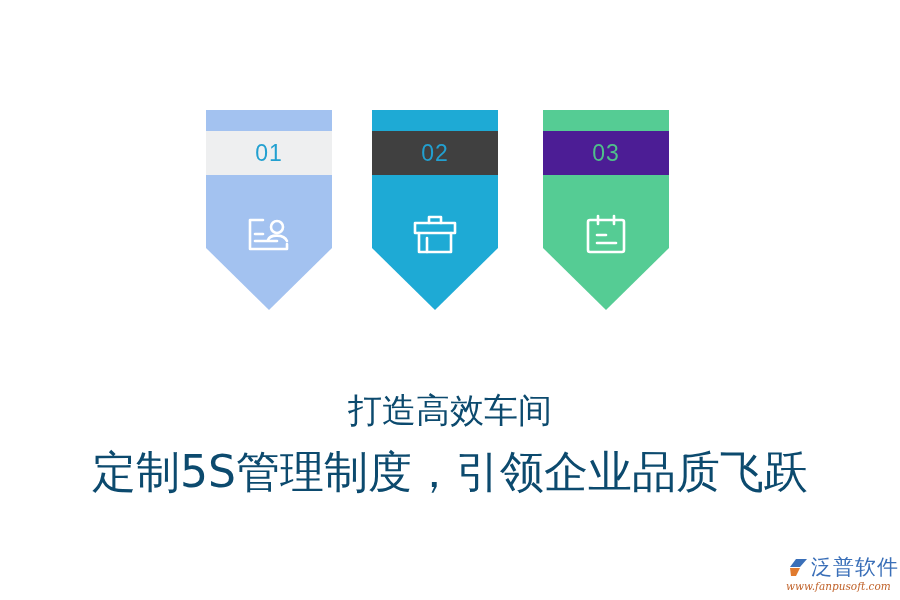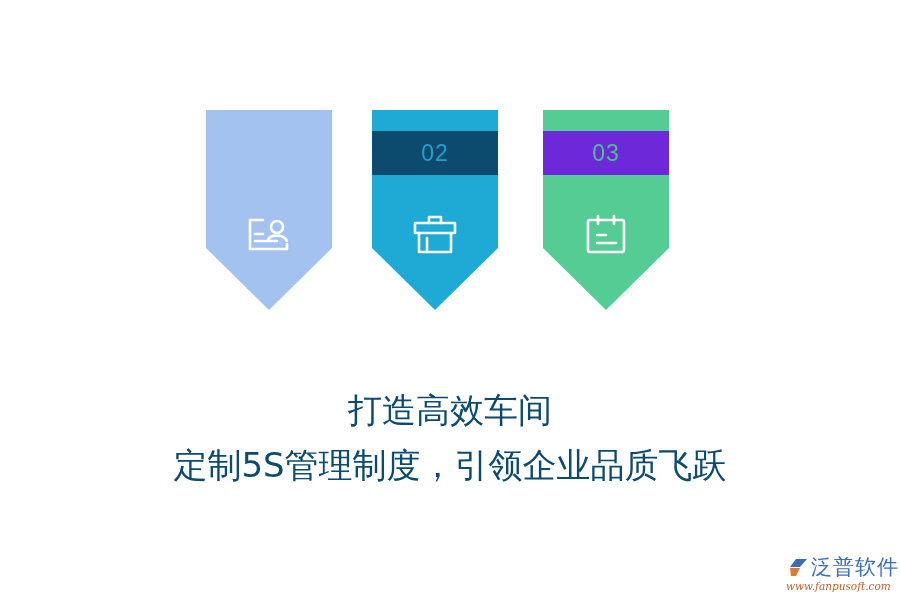--- a/index.html
+++ b/index.html
@@ -13,66 +13,69 @@
     position: absolute; left: 0; top: 21px; width: 126px; height: 44px;
     display: flex; align-items: center; justify-content: center;
     font-family: "Liberation Sans", sans-serif; font-size: 23px; letter-spacing: 1px;
   }
   .card .icon { position: absolute; left: 40px; top: 104px; width: 46px; height: 40px; }
   .title {
     position: absolute; left: 0; width: 900px; text-align: center; color: #0c4a6e;
     font-family: "DejaVu Sans", sans-serif;
   }
   .t1 { top: 388px; font-size: 34px; }
-  .t2 { top: 443px; font-size: 34px; }
+  .t2 { top: 443px; font-size: 44px; }
   .logo { position: absolute; left: 768px; top: 553px; width: 125px; height: 40px; margin-left: 15px; }
   .logo .brand { position: absolute; left: 28px; top: 0; font-size: 21px; color: #3a6fb8; letter-spacing: 1px; font-family: "DejaVu Sans", sans-serif;}
   .logo .url { position: absolute; left: 3px; top: 27px; font-size: 10.5px; color: #c0622a; font-family: "DejaVu Serif", serif; font-style: italic; }
   .logo .mark { position: absolute; left: 4px; top: 3px; width: 22px; height: 22px; }
 </style>
 </head>
 <body>
 
 <div class="card" style="left:206px;">
   <svg class="shape" width="126" height="200" viewBox="0 0 126 200">
     <polygon points="0,0 126,0 126,138 63,200 0,138" fill="#a3c2f0"></polygon>
   </svg>
+  <div class="band" style="background:#eeeff0;color:#22a0d0;">
+    <span>01</span>
+  </div>
   <svg class="icon" viewBox="0 0 46 40">
     <g fill="none" stroke="#ffffff" stroke-width="2.6" stroke-linecap="round" stroke-linejoin="round">
       <path d="M17 6 H4 V35 H41 V30"></path>
       <line x1="9" y1="20" x2="17" y2="20"></line>
       <line x1="9" y1="27" x2="31" y2="27"></line>
       <circle cx="31" cy="13" r="6"></circle>
       <path d="M22 26 C24 20 38 20 41 27"></path>
     </g>
   </svg>
 </div>
 
 <div class="card" style="left:372px;">
   <svg class="shape" width="126" height="200" viewBox="0 0 126 200">
     <polygon points="0,0 126,0 126,138 63,200 0,138" fill="#1eaad5"></polygon>
   </svg>
-  <div class="band" style="background:#0c4a6e;color:#22a0d0;">
+  <div class="band" style="background:#404040;color:#22a0d0;">
     <span>02</span>
   </div>
   <svg class="icon" viewBox="0 0 46 40">
     <g fill="none" stroke="#ffffff" stroke-width="2.6" stroke-linejoin="round" stroke-linecap="round">
       <path d="M17 9 V3 H29 V9"></path>
       <rect x="3" y="9" width="40" height="10"></rect>
       <path d="M7 19 V38 H39 V19"></path>
       <line x1="15" y1="24" x2="15" y2="38"></line>
     </g>
   </svg>
 </div>
 
 <div class="card" style="left:543px;">
   <svg class="shape" width="126" height="200" viewBox="0 0 126 200">
     <polygon points="0,0 126,0 126,138 63,200 0,138" fill="#55cc94"></polygon>
   </svg>
-  <div class="band" style="background:#6d28d9;color:#4fc08a;">
+  <div class="band" style="background:#4c1d95;color:#4fc08a;">
     <span>03</span>
   </div>
   <svg class="icon" viewBox="0 0 46 40">
     <g fill="none" stroke="#ffffff" stroke-width="2.6" stroke-linejoin="round" stroke-linecap="round">
       <rect x="5" y="6" width="36" height="32" rx="2"></rect>
       <line x1="15" y1="2" x2="15" y2="10"></line>
       <line x1="31" y1="2" x2="31" y2="10"></line>
       <line x1="14" y1="21" x2="23" y2="21"></line>
       <line x1="14" y1="29" x2="33" y2="29"></line>
     </g>

